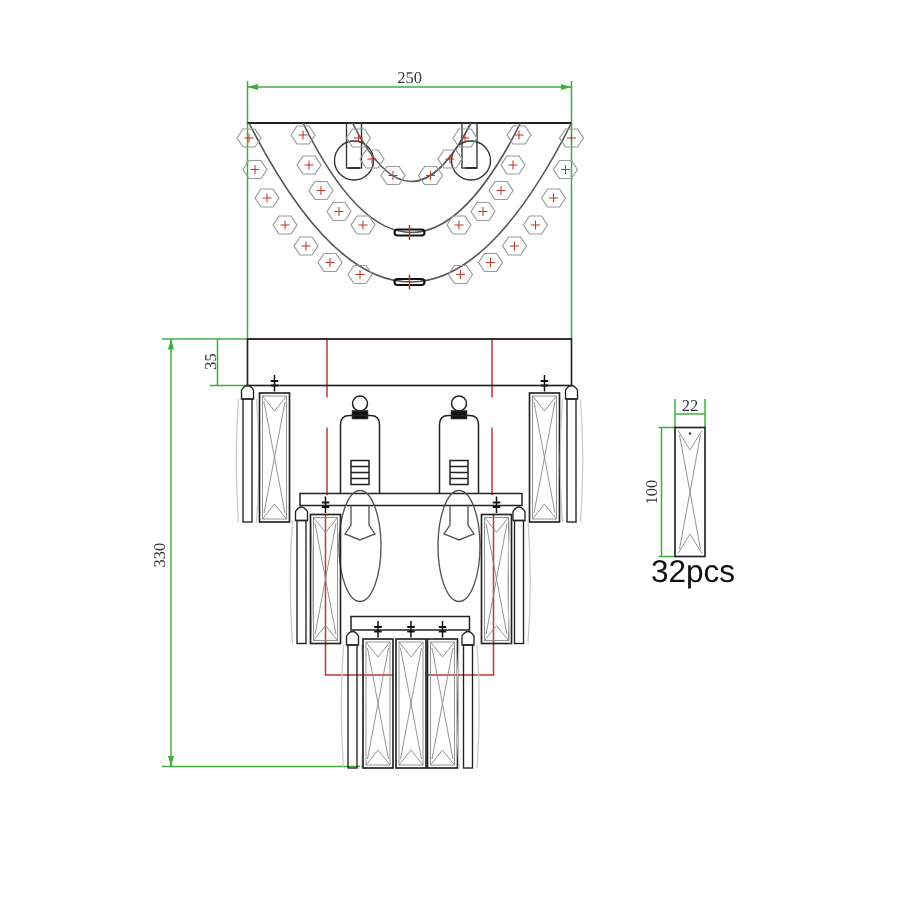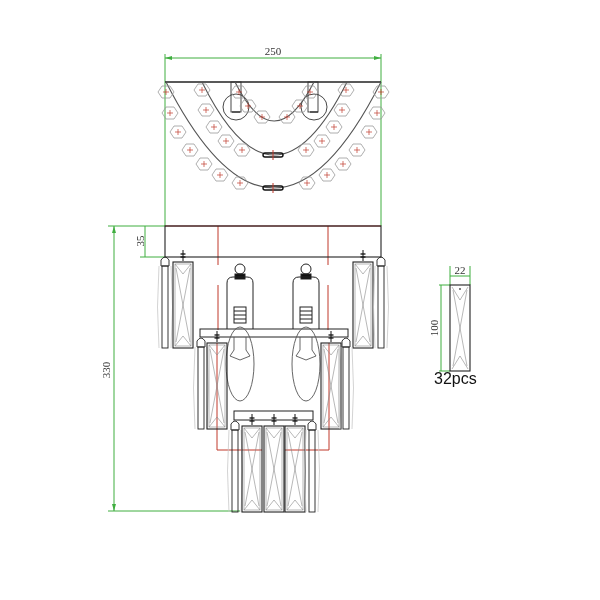--- a/index.html
+++ b/index.html
@@ -1,19 +1,19 @@
 <!DOCTYPE html>
 <html><head>
 <meta charset="utf-8">
 <style>
   html, body { margin: 0; padding: 0; background: #ffffff; }
   body { width: 600px; height: 600px; position: relative; overflow: hidden; font-family: "Liberation Serif", serif; }
   #drawing { position: absolute; left: 0; top: 0; width: 600px; height: 600px; }
   .dimtext { font-family: "Liberation Serif", serif; font-size: 11px; fill: #333; }
-  .qty { position: absolute; left: 434px; top: 370px; font-family: "Liberation Sans", sans-serif; font-size: 16px; color: #111; }
+  .qty { position: absolute; left: 434px; top: 370px; font-family: "Liberation Sans", sans-serif; font-size: 21px; color: #111; }
 </style>
 </head>
 <body>
 
 <svg id="drawing" viewBox="0 0 600 600" xmlns="http://www.w3.org/2000/svg">
   <defs>
     <g id="bead">
       <polygon points="-8,0 -4,-6 4,-6 8,0 4,6 -4,6" fill="none" stroke="#9a9a9a" stroke-width="0.8"></polygon>
       <line x1="0" y1="-3" x2="0" y2="3" stroke="#c0392b" stroke-width="0.7"></line>
       <line x1="-3" y1="0" x2="3" y2="0" stroke="#c0392b" stroke-width="0.7"></line>

